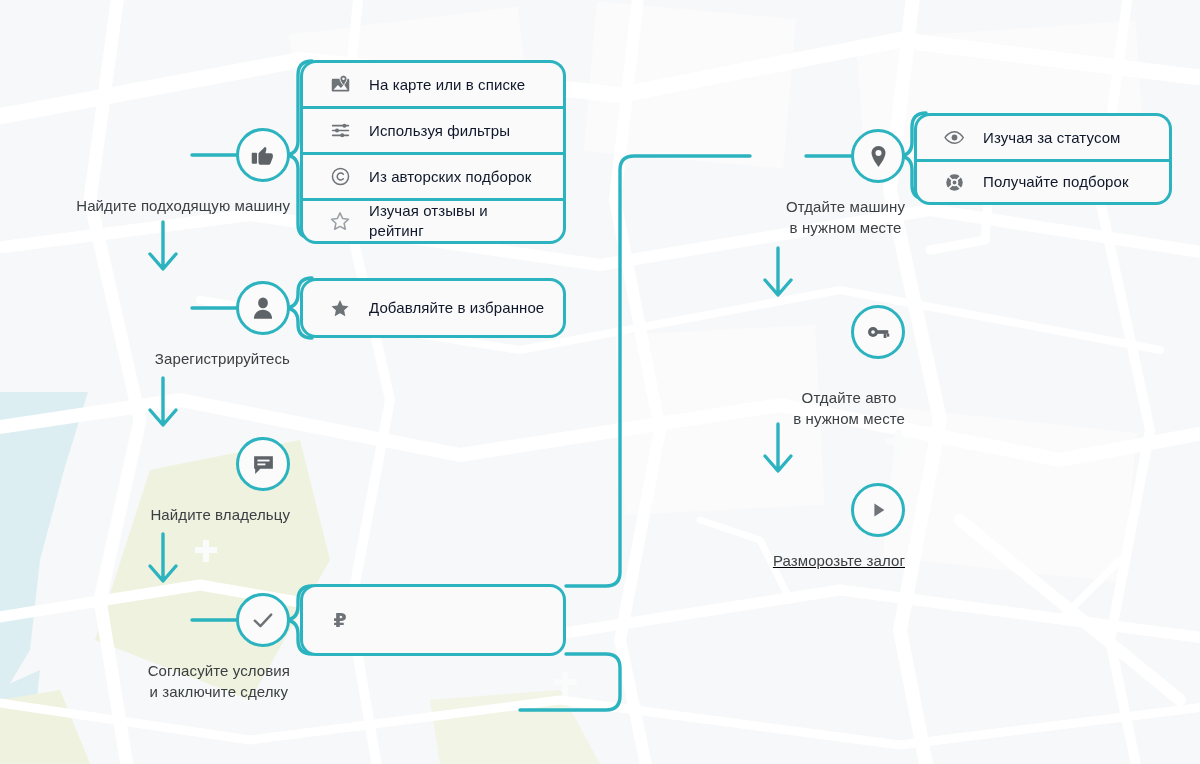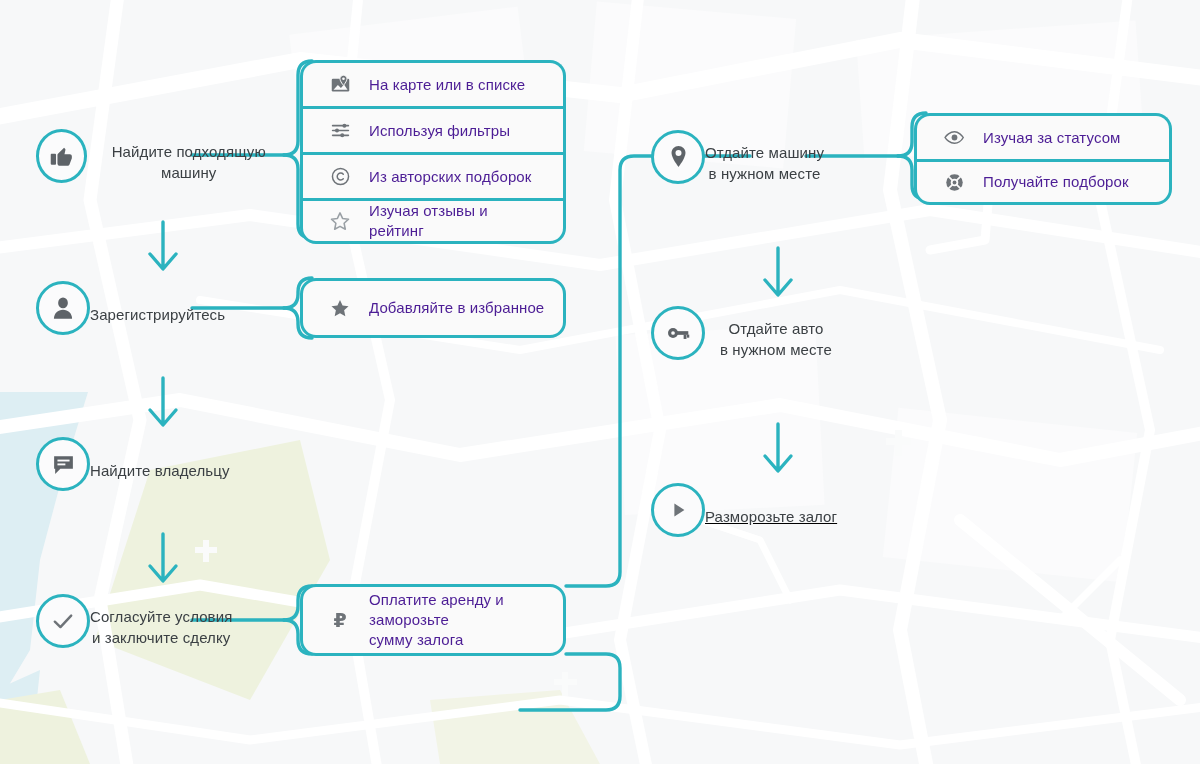--- a/index.html
+++ b/index.html
@@ -10,21 +10,21 @@
     overflow:hidden;
     position:relative;
   }
   #stage{position:absolute;inset:0;width:1200px;height:764px;}
   .layer{position:absolute;inset:0;width:1200px;height:764px;}
   #bgmap{z-index:0;}
   #wires{z-index:1;}
   #nodes{z-index:2;}
 
   
-  .node{position:absolute;display:flex;flex-direction:row;align-items:center;}
+  .node{position:absolute;display:flex;flex-direction:column;align-items:flex-end;}
   .circle{
     width:54px;height:54px;border-radius:50%;
     border:3px solid #2bb3bf;
     background:#fbfbfc;
     display:flex;align-items:center;justify-content:center;
     box-sizing:border-box;
   }
   .circle svg{display:block;}
   .node-label{
     margin-top:13px;
@@ -52,21 +52,21 @@
   .card.last{border-radius:0 0 16px 16px;border-left:3px solid #2bb3bf;border-right:3px solid #2bb3bf;}
   .card.solo{border-radius:16px;border:3px solid #2bb3bf;}
   .card-icon{
     width:22px;height:22px;flex:0 0 22px;
     margin-right:18px;
     display:flex;align-items:center;justify-content:center;
     color:#6e7378;
   }
   .card-icon svg{display:block;}
   .card-text{
-    font-size:15px;line-height:20px;color:#4c1d95;
+    font-size:15px;line-height:20px;color:#0f172a;
     white-space:pre-line;letter-spacing:.1px;
   }
   .rub{font-size:19px;font-weight:700;color:#6e7378;line-height:1;}
 </style>
 </head>
 <body>
 
 <div id="stage">
 
   <svg id="bgmap" class="layer" viewBox="0 0 1200 764">
@@ -276,22 +276,20 @@
         </span>
         <span class="card-text">Добавляйте в избранное</span>
       </div>
     </div>
 
     <div class="cardgroup" style="left:300px;top:584px;width:266px;">
       <div class="card solo" style="min-height:72px;">
         <span class="card-icon">
           <span class="rub">₽</span>
         </span>
-        <span class="card-text">Оплатите аренду и заморозьте
-сумму залога</span>
       </div>
     </div>
 
     <div class="cardgroup" style="left:914px;top:113px;width:258px;">
       <div class="card first">
         <span class="card-icon">
           <svg width="21" height="21" viewBox="0 0 24 24" fill="#6e7378">
             <path d="M12 5.4C6.8 5.4 2.6 9.5 1.2 12c1.4 2.5 5.6 6.6 10.8 6.6S20.6 14.5 22 12c-1.4-2.5-5.6-6.6-10-6.6z" fill="none" stroke="#6e7378" stroke-width="1.7"></path>
             <circle cx="12" cy="12" r="3.3"></circle>
           </svg>

